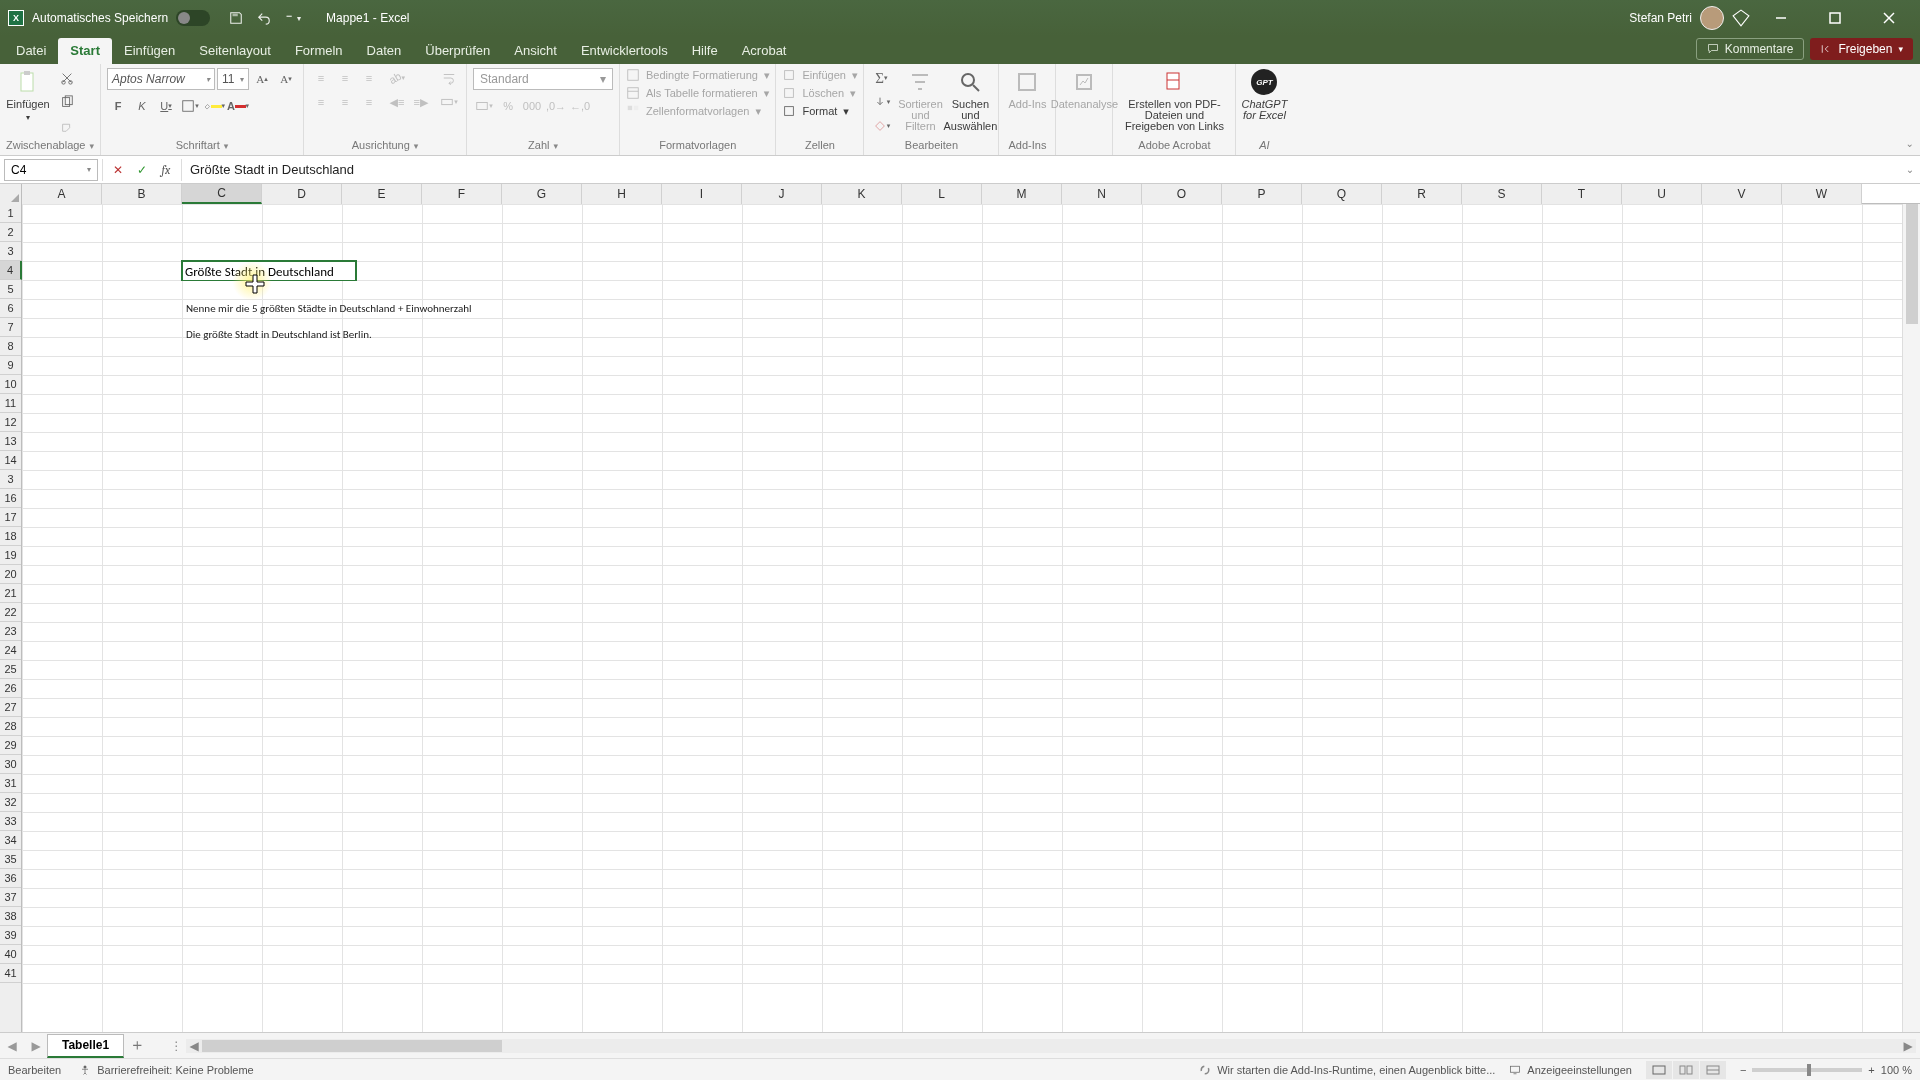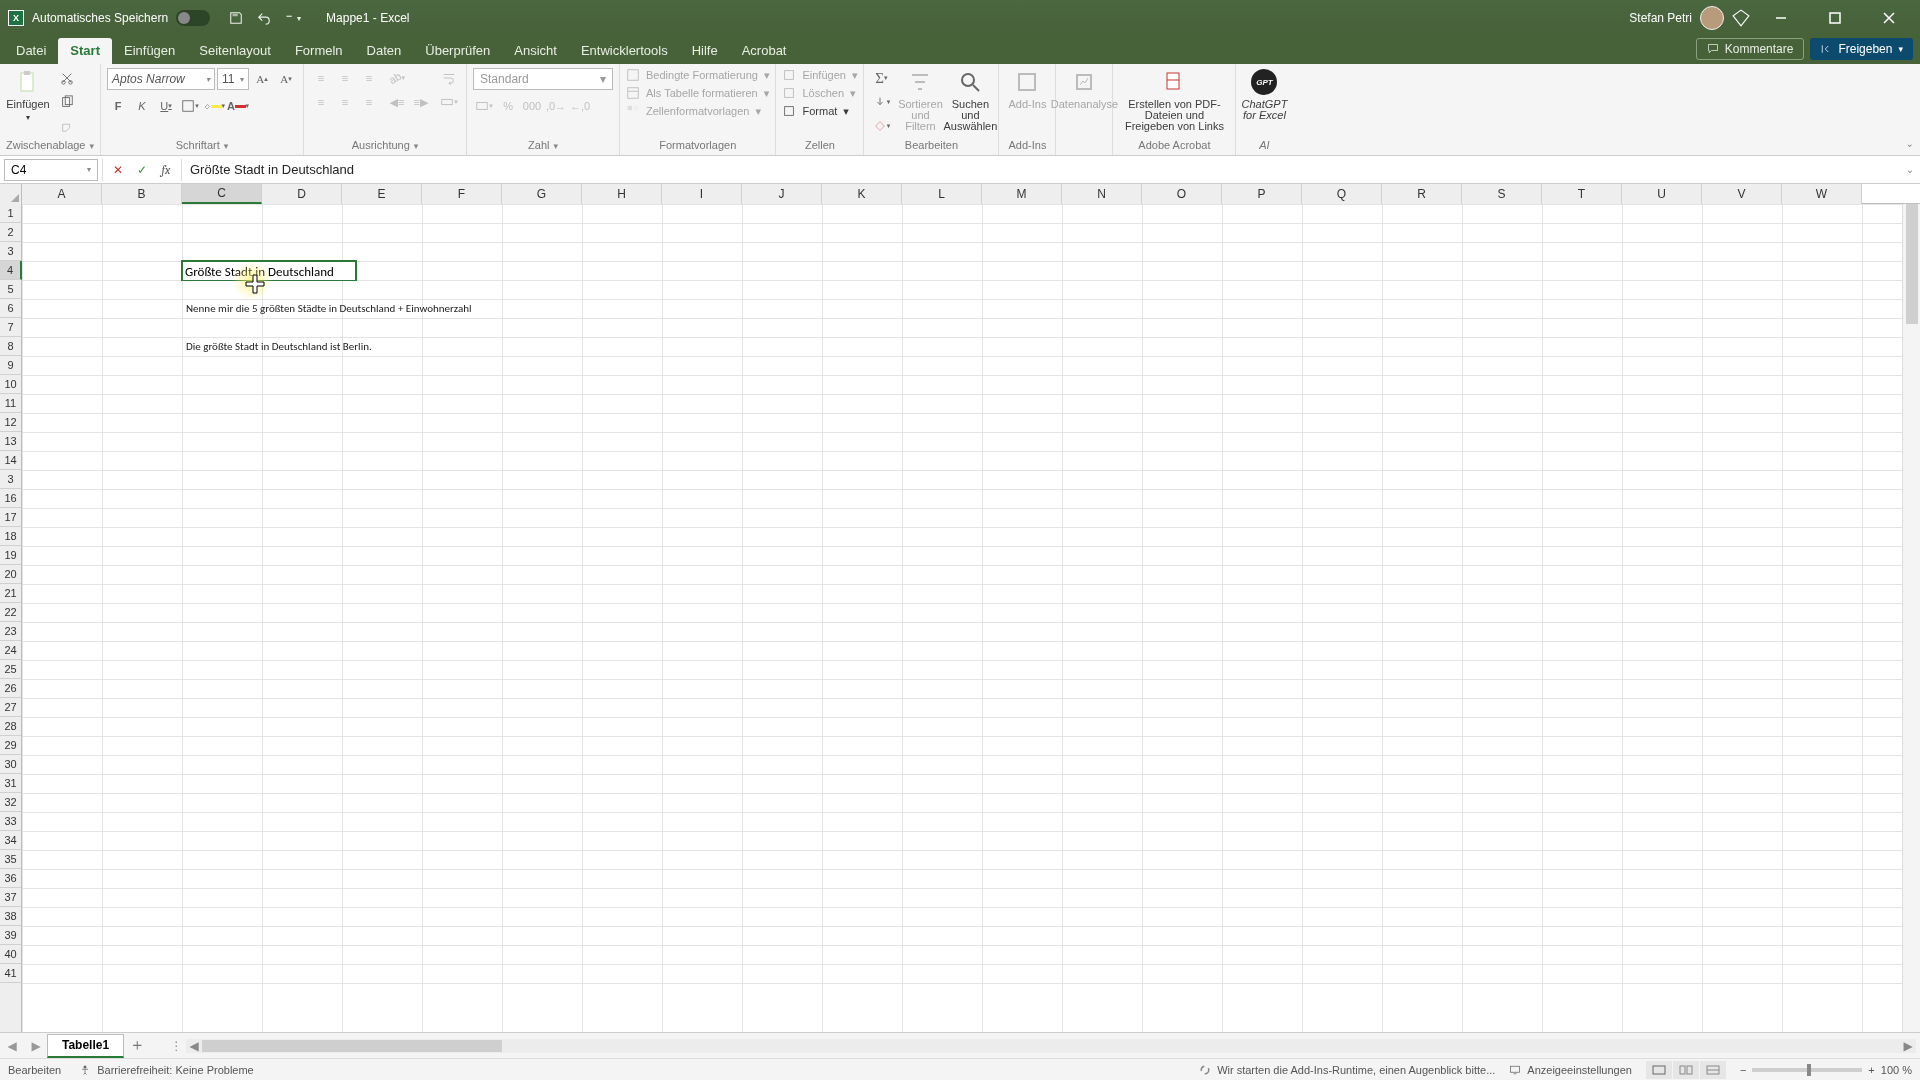--- a/index.html
+++ b/index.html
@@ -20,21 +20,21 @@
 .winbtn { width: 46px; height: 30px; display:flex; align-items:center; justify-content:center; }
 .winbtn svg { width: 12px; height: 12px; stroke:#fff; fill:none; stroke-width:1.5; }
 
 
 .ribbon-tabs { height: 28px; background: #476139; display:flex; align-items:flex-end; color:#e8efe4; font-size: 13px; padding: 0 4px; }
 .ribbon-tabs .tab { padding: 5px 12px 6px; cursor: pointer; }
 .ribbon-tabs .tab.active { color:#2a7a37; background:#f5f5f5; border-radius: 3px 3px 0 0; font-weight: 600; }
 .ribbon-tabs .spacer { flex: 1; }
 .ribbon-tabs .comments-btn, .ribbon-tabs .share-btn { height: 22px; border-radius: 3px; margin: 0 3px 4px; padding: 2px 10px; display:flex; align-items:center; gap:6px; font-size:12px; }
 .comments-btn { border: 1px solid #8aa080; color:#e8efe4; }
-.share-btn { background:#0c4a6e; color:#fff; }
+.share-btn { background:#7f1d1d; color:#fff; }
 .share-btn .chev { font-size:9px; }
 
 
 .ribbon { height: 92px; background: #f5f5f5; border-bottom: 1px solid #ccc; display:flex; font-size: 11px; color:#555; position: relative; }
 .group { border-right: 1px solid #ddd; padding: 4px 6px 2px; display:flex; flex-direction: column; }
 .group .label { text-align:center; font-size: 11px; color:#777; margin-top:auto; padding: 1px 0 2px; white-space: nowrap; }
 .group .label .launch { font-size:9px; color:#888; margin-left:4px; }
 .group .ctrls { display:flex; gap: 6px; align-items:flex-start; }
 .bigbtn { width: 44px; display:flex; flex-direction:column; align-items:center; gap:3px; color:#3b3b3b; }
 .bigbtn.dis { color:#a6a6a6; }
@@ -610,21 +610,21 @@
       <div class="gridline-h" style="top: 627px;"></div>
       <div class="gridline-h" style="top: 646px;"></div>
       <div class="gridline-h" style="top: 665px;"></div>
       <div class="gridline-h" style="top: 684px;"></div>
       <div class="gridline-h" style="top: 703px;"></div>
       <div class="gridline-h" style="top: 722px;"></div>
       <div class="gridline-h" style="top: 741px;"></div>
       <div class="gridline-h" style="top: 760px;"></div>
       <div class="gridline-h" style="top: 779px;"></div>
       <div class="celltext" style="left: 162px; top: 95px;">Nenne mir die 5 größten Städte in Deutschland + Einwohnerzahl</div>
-      <div class="celltext" style="left: 162px; top: 133px; text-align: center;">Die größte Stadt in Deutschland ist Berlin.</div>
+      <div class="celltext" style="left: 162px; top: 121px; text-align: center;">Die größte Stadt in Deutschland ist Berlin.</div>
       <div class="active-cell" style="left: 159px; top: 56px; width: 176px; height: 21px;"><input value="Größte Stadt in Deutschland" style=""></div>
       <div class="cursor-highlight" style="left: 216px; top: 63px;">
         <div class="hl"></div>
         <svg width="22" height="22" viewBox="0 0 22 22">
           <path d="M9 2h4v7h7v4h-7v7H9v-7H2V9h7z" fill="#fff" stroke="#000" stroke-width="1"></path>
         </svg>
       </div>
     </div>
   <div class="sheet-vsb">
       <div class="track">

